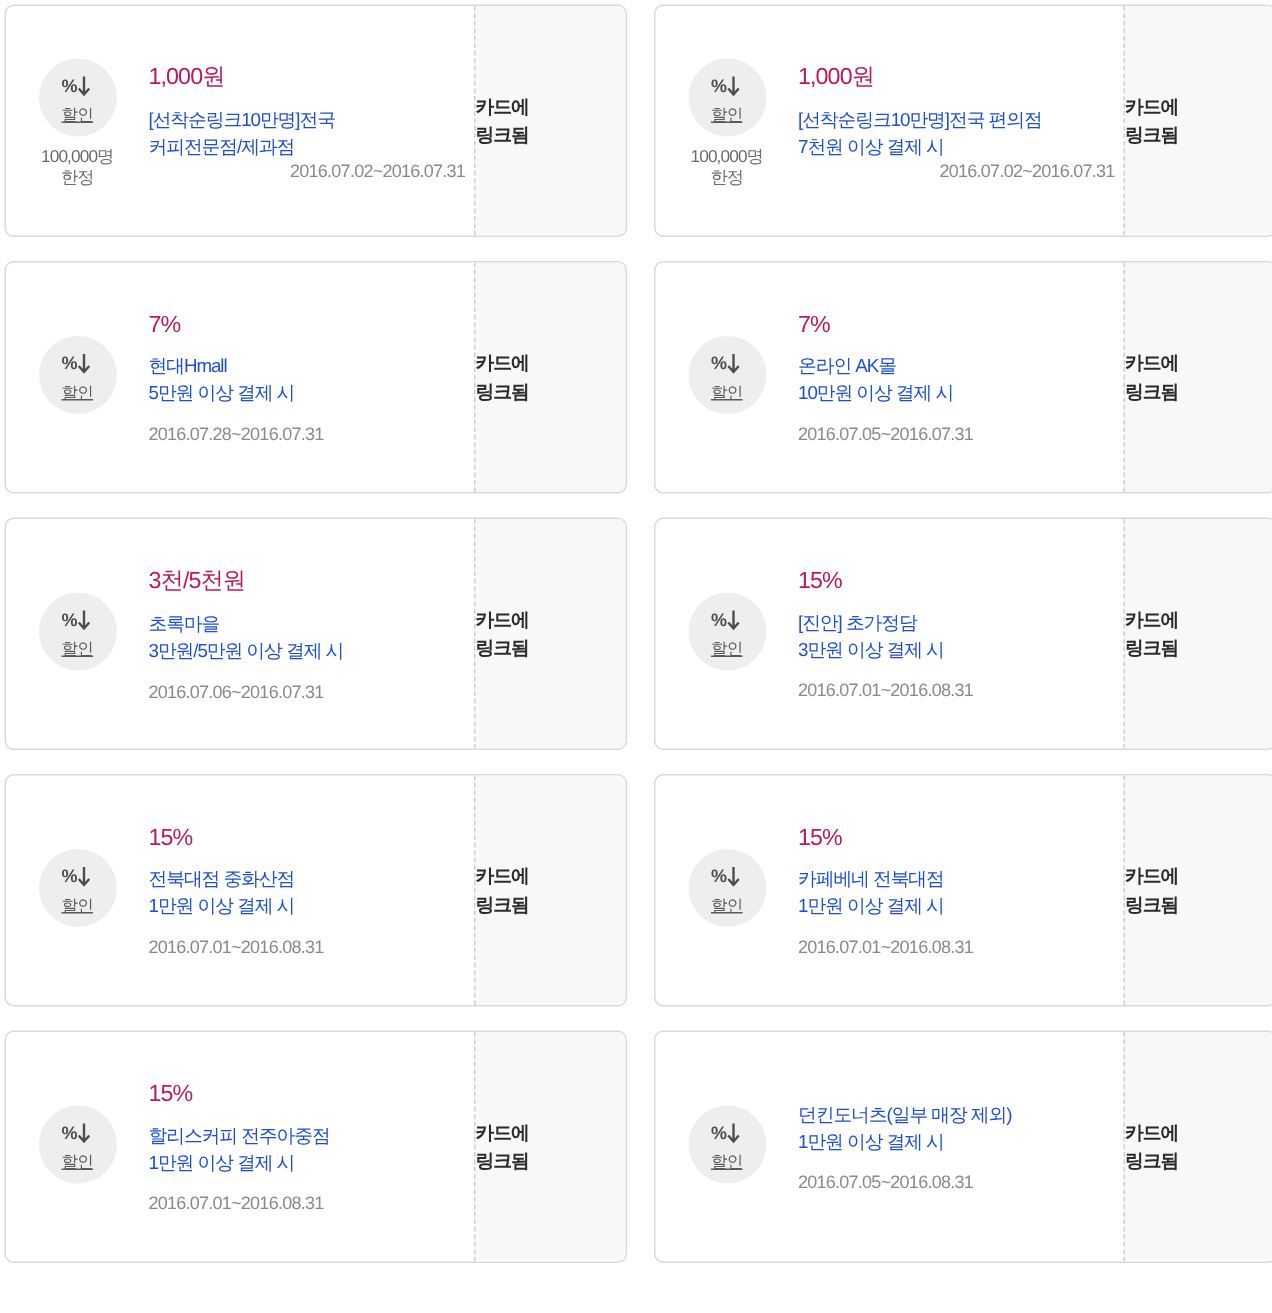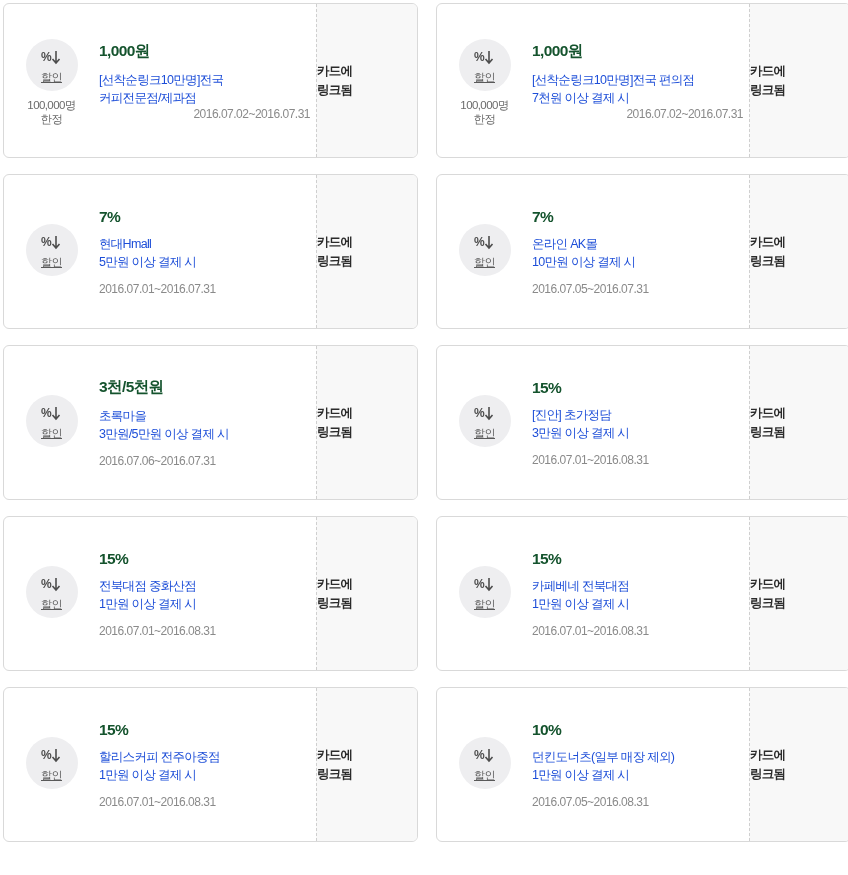--- a/index.html
+++ b/index.html
@@ -83,22 +83,22 @@
   }
   .info-col {
     flex: 1 1 auto;
     display: flex;
     flex-direction: column;
     justify-content: center;
     box-sizing: border-box;
     padding: 0 6px 0 0;
   }
   .discount {
-    color: #14532d;
-    font-weight: bold;
+    color: #be185d;
+    font-weight: normal;
     font-size: 15.5px;
     letter-spacing: -0.6px;
     margin-bottom: 9px;
   }
   .desc {
     color: #1d4ed8;
     font-size: 12.5px;
     line-height: 18px;
     letter-spacing: -0.7px;
     white-space: pre-line;
@@ -195,21 +195,21 @@
                 <path d="M16 2 L16 13 M12.5 10 L16 14 L19.5 10" stroke="#4d4d4d" stroke-width="1.6" fill="none"></path>
               </svg>
               <span class="badge-label">할인</span>
             </div>
             <div class="limit-text"></div>
           </div>
           <div class="info-col">
             <div class="discount">7%</div>
             <div class="desc">현대Hmall
 5만원 이상 결제 시</div>
-            <div class="period">2016.07.01~2016.07.31</div>
+            <div class="period">2016.07.28~2016.07.31</div>
           </div>
         </div>
         <div class="coupon-right">
           <span class="status-text">카드에
 링크됨</span>
         </div>
       </div>
       <div class="coupon">
         <div class="coupon-left">
           <div class="badge-col">
@@ -360,21 +360,20 @@
             <div class="badge-circle">
               <svg width="24" height="22" viewBox="0 0 24 22" aria-hidden="true">
                 <text x="1" y="12" font-family="Liberation Sans, sans-serif" font-size="12" font-weight="bold" fill="#4d4d4d">%</text>
                 <path d="M16 2 L16 13 M12.5 10 L16 14 L19.5 10" stroke="#4d4d4d" stroke-width="1.6" fill="none"></path>
               </svg>
               <span class="badge-label">할인</span>
             </div>
             <div class="limit-text"></div>
           </div>
           <div class="info-col">
-            <div class="discount">10%</div>
             <div class="desc">던킨도너츠(일부 매장 제외)
 1만원 이상 결제 시</div>
             <div class="period">2016.07.05~2016.08.31</div>
           </div>
         </div>
         <div class="coupon-right">
           <span class="status-text">카드에
 링크됨</span>
         </div>
       </div>

